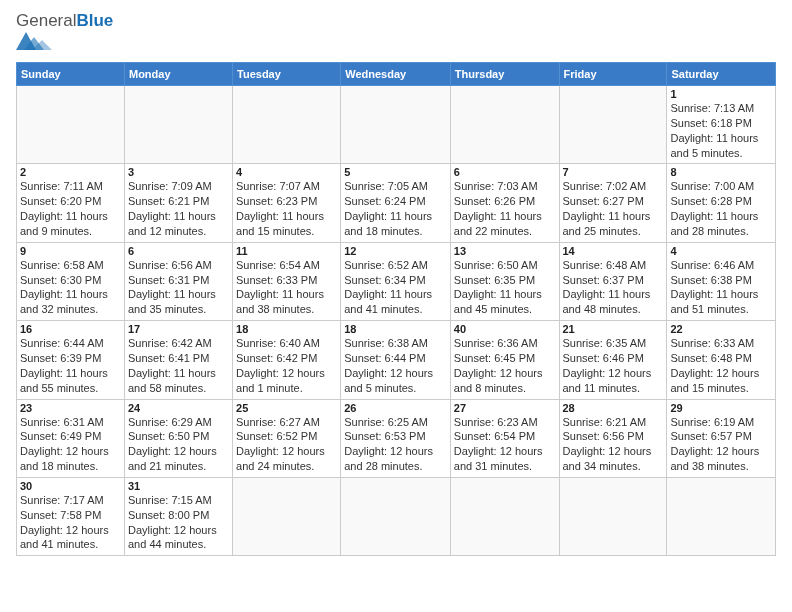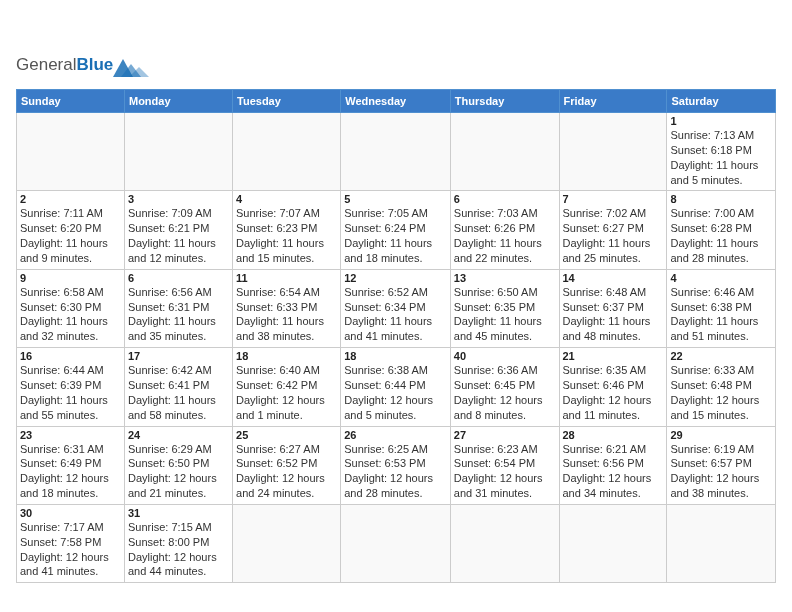--- a/index.html
+++ b/index.html
@@ -84,21 +84,21 @@
       margin-top: 44px;
     }
   </style>
 </head>
 <body>
 
 <div class="page">
   <div class="header">
     <div class="logo">
       <div style="display:flex;align-items:center;gap:4px;">
-        <div style="display:flex;flex-direction:row;align-items:flex-start;margin-top:44px;">
+        <div style="display:flex;flex-direction:column;align-items:flex-start;">
           <div style="font-size:17px;color:#555;line-height:1;">
             <span>General</span><span style="color:#1a6fb5;font-weight:bold;">Blue</span>
           </div>
           <div style="margin-top:3px;">
             <svg width="44" height="18" viewBox="0 0 44 18">
               <polygon points="0,18 10,0 20,18" fill="#1a6fb5" opacity="0.85"></polygon>
               <polygon points="8,18 18,5 28,18" fill="#1a6fb5" opacity="0.6"></polygon>
               <polygon points="16,18 26,8 36,18" fill="#1a6fb5" opacity="0.4"></polygon>
             </svg>
           </div>

